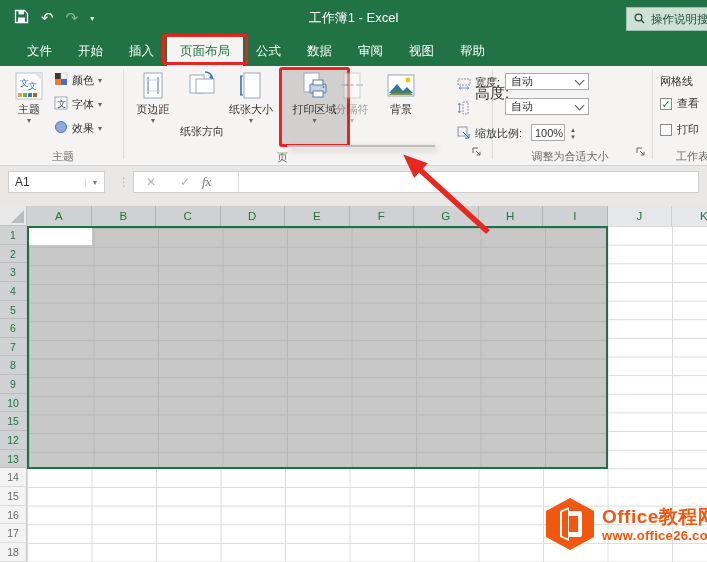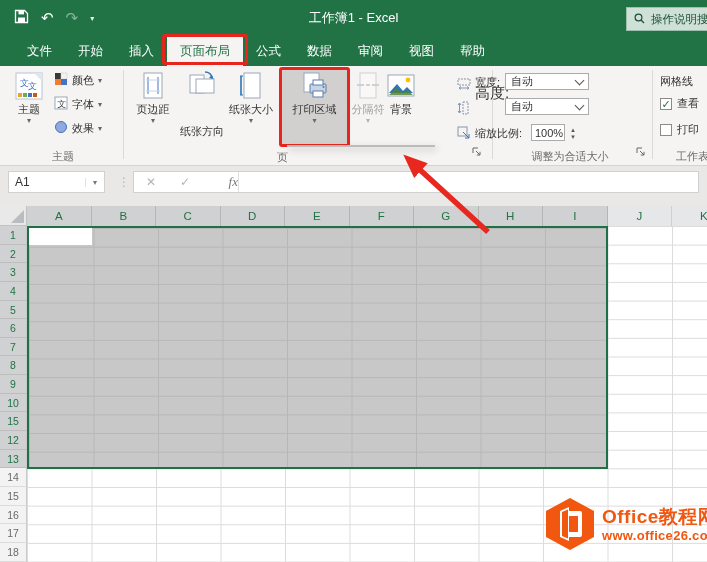--- a/index.html
+++ b/index.html
@@ -54,21 +54,21 @@
   .fbar{left:0;top:166px;width:707px;height:34px;background:#e9e8e7;}
   .namebox{left:8px;top:5px;width:97px;height:22px;background:#fff;border:1px solid #d0d0d0;
     box-sizing:border-box;display:flex;align-items:center;font-size:12px;color:#333;}
   .namebox .nm{padding-left:6px;flex:1;}
   .namebox .nc{width:18px;text-align:center;font-size:8px;color:#777;border-left:1px solid #e0e0e0;}
   .fdots{left:118px;top:9px;color:#b5b5b5;font-size:12px;letter-spacing:0;}
   .fbtns{left:133px;top:5px;width:566px;height:22px;background:#fff;border:1px solid #d0d0d0;
     box-sizing:border-box;display:flex;align-items:center;}
   .fbtns .x{width:34px;text-align:center;color:#b3b3b3;font-size:12px;}
   .fbtns .ok{width:34px;text-align:center;color:#b3b3b3;font-size:12px;}
-  .fbtns .fx{width:36px;text-align:right;color:#7a7a7a;font-size:13px;font-style:italic;
+  .fbtns .fx{width:36px;text-align:left;color:#7a7a7a;font-size:13px;font-style:italic;
     font-family:"Liberation Serif","DejaVu Serif",serif;}
   .fbtns .fielddiv{width:1px;height:20px;background:#e0e0e0;}
 
   
   .gridwrap{left:0;top:200px;width:707px;height:362px;background:#e9e8e7;}
   .corner{left:0;top:6px;width:27px;height:20px;background:#e9e9e9;border-right:1px solid #c2c2c2;
     border-bottom:1px solid #c2c2c2;box-sizing:border-box;}
   .corner .tri{position:absolute;right:2px;bottom:2px;width:0;height:0;
     border-left:13px solid transparent;border-bottom:13px solid #b9bdc1;}
   .colheads{left:27px;top:6px;display:flex;}
@@ -240,21 +240,21 @@
             <rect x="3" y="1" width="15" height="19" fill="#fff" stroke="#9aa7b8"></rect>
             <rect x="9" y="12" width="16" height="9" rx="1" fill="#c9d4e2" stroke="#5b7fae"></rect>
             <rect x="12" y="8" width="10" height="5" fill="#fff" stroke="#5b7fae"></rect>
             <rect x="12" y="19" width="10" height="6" fill="#fff" stroke="#5b7fae"></rect>
             <circle cx="22.5" cy="15" r="1" fill="#5b7fae"></circle>
           </svg>
         </span>
       <span class="lb">打印区域</span>
       <span class="cv">▾</span>
     </div>
-    <div class="bigbtn disabled" style="left:348px;width:40px;">
+    <div class="bigbtn disabled" style="left:332px;width:40px;">
       <span class="ic">
           <svg width="24" height="28" viewBox="0 0 24 28">
             <rect x="4" y="1" width="16" height="25" fill="#fff" stroke="#9aa7b8"></rect>
             <line x1="1" y1="13" x2="8" y2="13" stroke="#9aa7b8" stroke-width="2"></line>
             <line x1="10" y1="13" x2="14" y2="13" stroke="#9aa7b8" stroke-width="2"></line>
             <line x1="16" y1="13" x2="23" y2="13" stroke="#9aa7b8" stroke-width="2"></line>
           </svg>
         </span>
       <span class="lb">分隔符</span>
       <span class="cv">▾</span>

